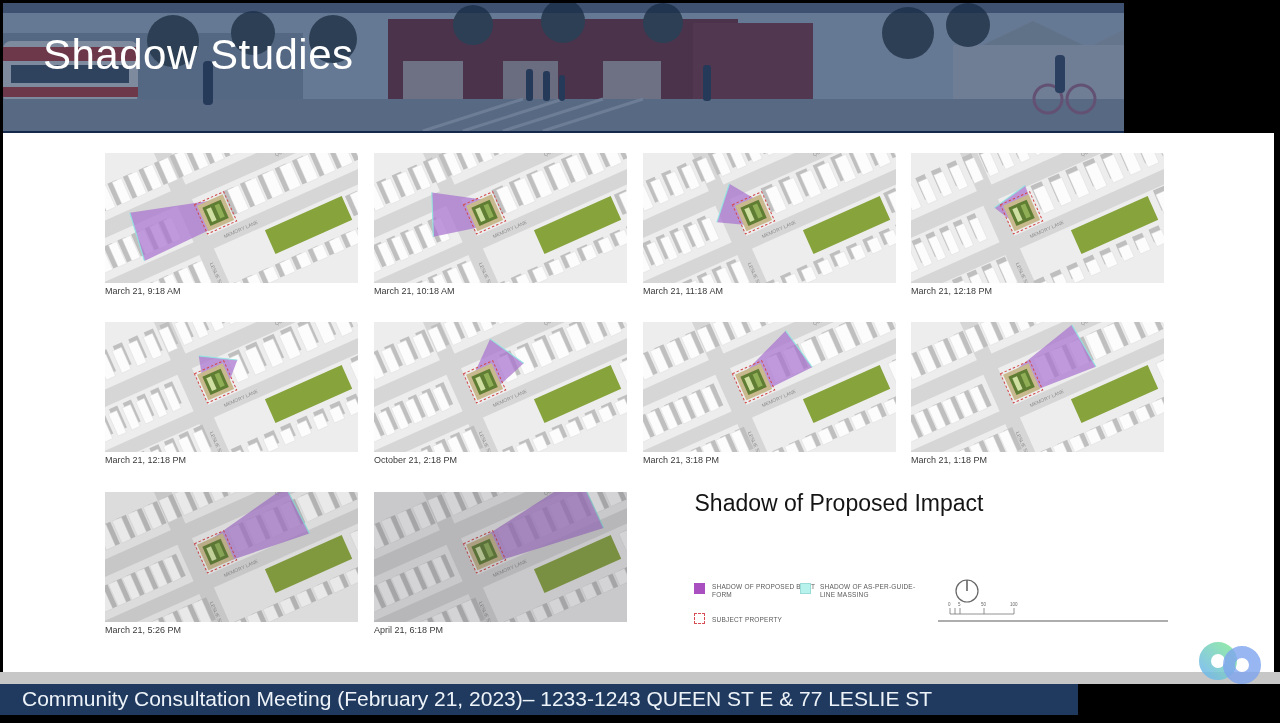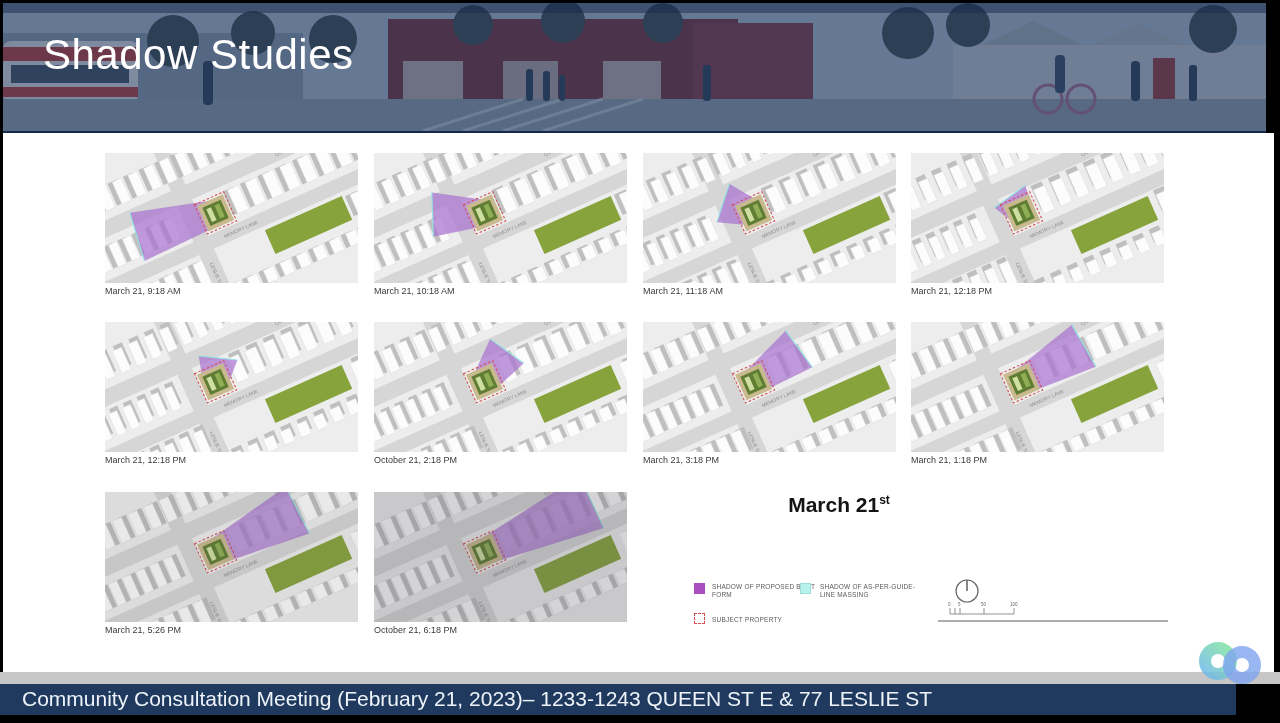--- a/index.html
+++ b/index.html
@@ -1,38 +1,38 @@
 <!DOCTYPE html>
 <html><head>
 <meta charset="utf-8">
 <style>
   html,body{margin:0;padding:0;}
   body{width:1280px;height:723px;background:#000;font-family:"Liberation Sans",sans-serif;overflow:hidden;position:relative;}
   .stage{position:absolute;inset:0;}
   
-  .hdr{position:absolute;left:3px;top:3px;width:1263px;height:128px;overflow:hidden;border-bottom:2px solid #15294c;}
+  .hdr{position:absolute;left:3px;top:3px;width:1121px;height:128px;overflow:hidden;border-bottom:2px solid #15294c;}
   .hdr svg{display:block;}
   .hdr-title{position:absolute;left:40px;top:28px;font-size:42px;font-weight:300;color:#ffffff;letter-spacing:.5px;}
   
   .slide{position:absolute;left:3px;top:133px;width:1271px;height:539px;background:#ffffff;}
   
   .tile{position:absolute;width:253px;}
   .tile svg{display:block;}
   .ts{font-size:9px;color:#3a3a3a;text-align:left;margin-top:3px;padding-right:1px;}
   
   .cap{position:absolute;left:653px;top:490px;width:372px;text-align:center;color:#141414;}
   .cap-l1{font-size:23px;}
   .cap-l2{font-size:21px;font-weight:bold;margin-top:3px;}
   .cap-l2 sup{font-size:12px;}
   
   .sw{position:absolute;width:11px;height:11px;}
   .lg{position:absolute;font-size:6.5px;line-height:8px;color:#5a5a5a;width:106px;letter-spacing:.2px;}
   
   .strip{position:absolute;left:0;top:672px;width:1280px;height:12px;background:#c7c7c7;}
-  .foot{position:absolute;left:0;top:684px;width:1236px;height:31px;background:#1f3a5e;box-sizing:border-box;padding-left:22px;
+  .foot{position:absolute;left:0;top:684px;width:1078px;height:31px;background:#1f3a5e;box-sizing:border-box;padding-left:22px;
         color:#eef3f9;font-size:21px;line-height:30px;white-space:nowrap;}
   .navsvg{position:absolute;left:938px;top:574px;}
   .logo{position:absolute;left:1192px;top:634px;z-index:5;}
 </style>
 </head>
 <body>
 
 <div class="stage">
 
   <div class="hdr">
@@ -1962,26 +1962,26 @@
             <rect x="104" y="44" width="20" height="20" fill="#5f7d33"></rect>
             <rect x="107" y="47" width="5" height="14" fill="#cfdfa2"></rect>
             <rect x="116" y="47" width="5" height="14" fill="#8fae55"></rect>
             <rect x="98" y="38" width="32" height="32" fill="none" stroke="#d34848" stroke-width="1" stroke-dasharray="2.5 2"></rect>
             <text x="192" y="27" font-size="5" fill="#8f8f8f">QUEEN ST</text>
             <text x="112" y="81" font-size="5" fill="#8f8f8f">MEMORY LANE</text>
             <text x="88" y="98" font-size="5" fill="#8f8f8f" transform="rotate(90 88 98)">LESLIE ST</text>
           </g>
           <rect width="253" height="130" fill="#4a4a55" opacity="0.22499999999999998"></rect>
         </svg>
-        <div class="ts">October 21, 6:18 PM</div>
+        <div class="ts">April 21, 6:18 PM</div>
       </div>
     </div>
 
   <div class="cap">
-    <div class="cap-l2"><span>March 21</span><sup>st</sup></div>
+    <div class="cap-l1">Shadow of Proposed Impact</div>
   </div>
 
   <div>
     <div class="sw" style="left:694px;top:583px;background:#a94fc0;"></div>
     <div class="lg" style="left:712px;top:583px;">SHADOW OF PROPOSED BUILT FORM</div>
     <div class="sw" style="left:800px;top:583px;background:#b8f2ec;border:1px solid #9adcd6;box-sizing:border-box;"></div>
     <div class="lg" style="left:820px;top:583px;">SHADOW OF AS-PER-GUIDE-LINE MASSING</div>
     <div class="sw" style="left:694px;top:613px;border:1px dashed #d94b52;box-sizing:border-box;background:#fff;"></div>
     <div class="lg" style="left:712px;top:616px;">SUBJECT PROPERTY</div>
   </div>

